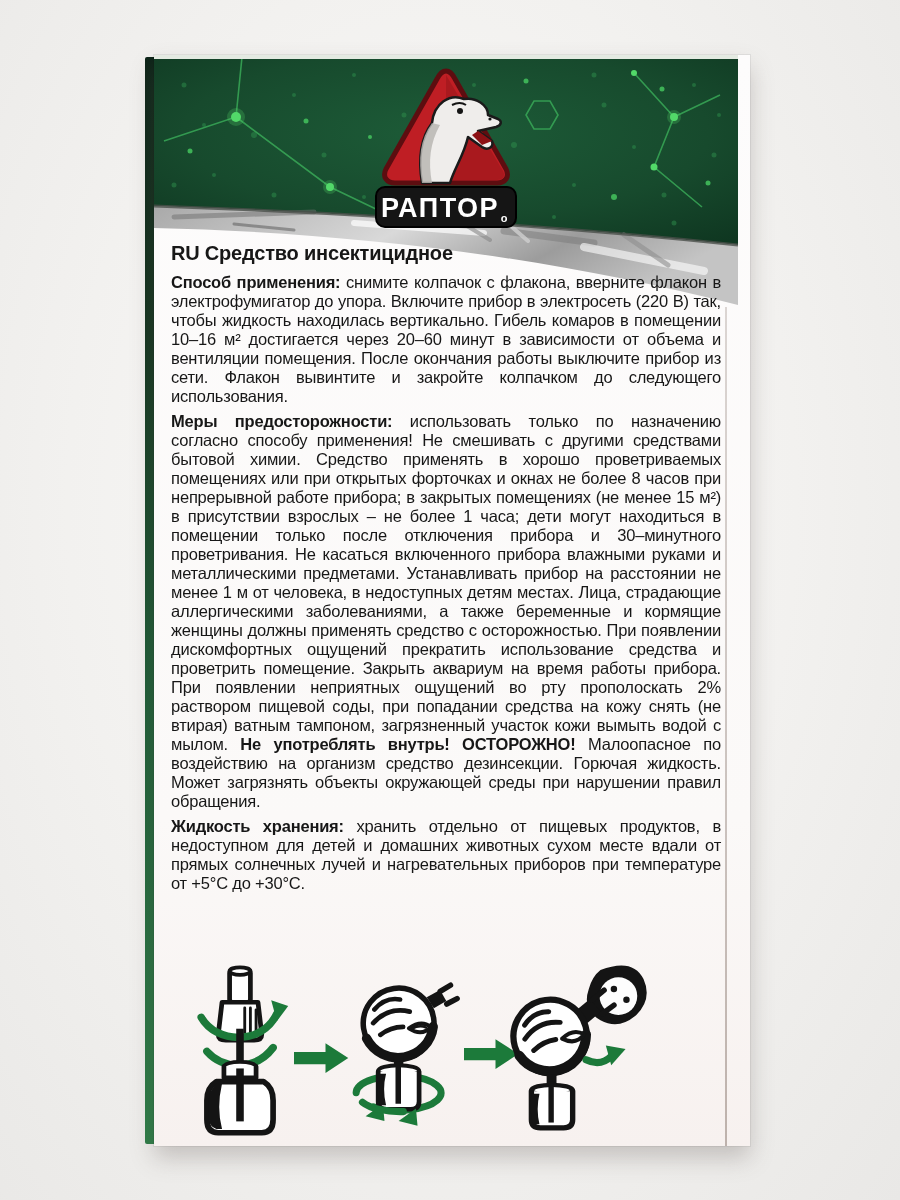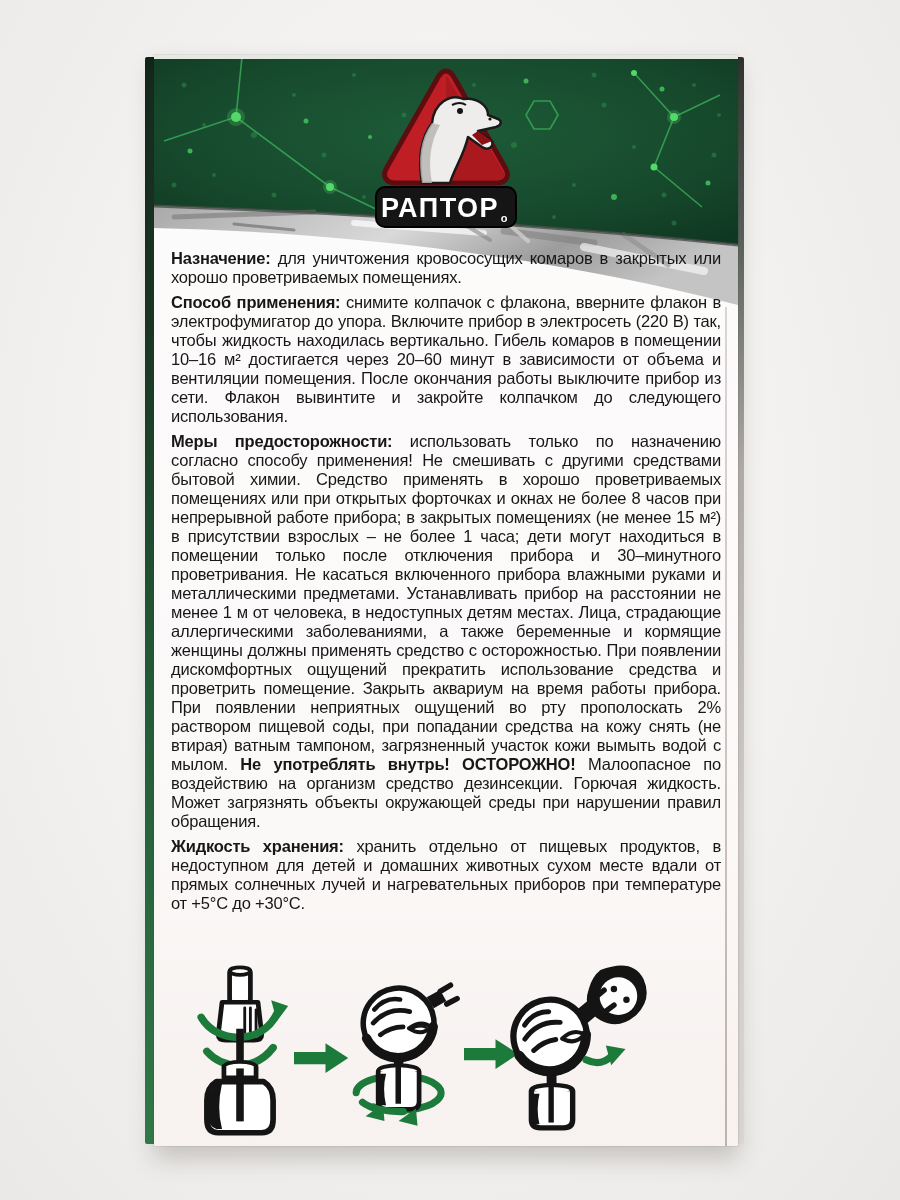--- a/index.html
+++ b/index.html
@@ -22,20 +22,21 @@
   .box-side-right{
     position:absolute;left:736px;top:57px;width:8px;height:1087px;
     background:linear-gradient(#2b322c 0%, #55605a 16%, #b9b5b1 38%, #ddd9d5 70%, #e8e4e0 100%);
     border-radius:0 2px 2px 0;
   }
   .box{
     position:absolute;left:154px;top:55px;width:584px;height:1091px;
     background:linear-gradient(#fdfcfc 0%, #fbf9f8 70%, #f7f1ef 100%);
     box-shadow:0 12px 22px rgba(90,80,75,.28), 0 0 0 1px rgba(0,0,0,.06);
     overflow:hidden;
+    padding-left:12px;
   }
   .header-svg{position:absolute;left:0;top:0;display:block;}
   .crease{
     position:absolute;left:571px;top:252px;width:2px;height:839px;
     background:linear-gradient(rgba(120,100,90,.25), rgba(120,100,90,.45));
   }
   .label{
     position:absolute;left:17px;top:186px;width:550px;
     color:#171717;
     letter-spacing:-0.2px;
@@ -170,23 +171,23 @@
 
       <g>
         <rect x="222" y="132" width="140" height="40" rx="9" fill="#151515" stroke="#000000" stroke-width="2"></rect>
         <text x="286" y="162" text-anchor="middle" font-family="Liberation Sans, sans-serif" font-size="27" font-weight="bold" letter-spacing="1.5" fill="#ffffff">РАПТОР</text>
         <text x="350" y="167" text-anchor="middle" font-family="Liberation Sans, sans-serif" font-size="11" font-weight="bold" fill="#ffffff">о</text>
       </g>
     </svg>
 
     <div class="label">
       <div class="title">
+        <div>RU Средство инсектицидное</div>
       </div>
 
-      <p><b>Назначение:</b><span> для уничтожения кровососущих комаров в закрытых или хорошо проветриваемых помещениях.</span></p>
 
       <p><b>Способ применения:</b><span> снимите колпачок с флакона, вверните флакон в электрофумигатор до упора. Включите прибор в электросеть (220 В) так, чтобы жидкость находилась вертикально. Гибель комаров в помещении 10–16 м² достигается через 20–60 минут в зависимости от объема и вентиляции помещения. После окончания работы выключите прибор из сети. Флакон вывинтите и закройте колпачком до следующего использования.</span></p>
 
       <p><b>Меры предосторожности:</b><span> использовать только по назначению согласно способу применения! Не смешивать с другими средствами бытовой химии. Средство применять в хорошо проветриваемых помещениях или при открытых форточках и окнах не более 8 часов при непрерывной работе прибора; в закрытых помещениях (не менее 15 м²) в присутствии взрослых – не более 1 часа; дети могут находиться в помещении только после отключения прибора и 30–минутного проветривания. Не касаться включенного прибора влажными руками и металлическими предметами. Устанавливать прибор на расстоянии не менее 1 м от человека, в недоступных детям местах. Лица, страдающие аллергическими заболеваниями, а также беременные и кормящие женщины должны применять средство с осторожностью. При появлении дискомфортных ощущений прекратить использование средства и проветрить помещение. Закрыть аквариум на время работы прибора. При появлении неприятных ощущений во рту прополоскать 2% раствором пищевой соды, при попадании средства на кожу снять (не втирая) ватным тампоном, загрязненный участок кожи вымыть водой с мылом. </span><b>Не употреблять внутрь! ОСТОРОЖНО!</b><span> Малоопасное по воздействию на организм средство дезинсекции. Горючая жидкость. Может загрязнять объекты окружающей среды при нарушении правил обращения.</span></p>
 
       <p><b>Жидкость хранения:</b><span> хранить отдельно от пищевых продуктов, в недоступном для детей и домашних животных сухом месте вдали от прямых солнечных лучей и нагревательных приборов при температуре от +5°С до +30°С.</span></p>
     </div>
 
     <div class="pictos">
 

